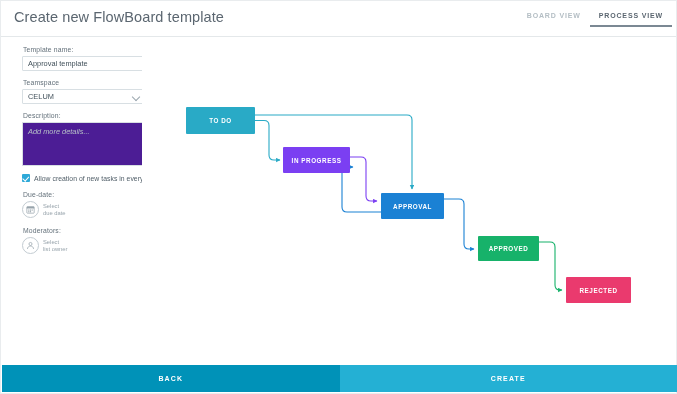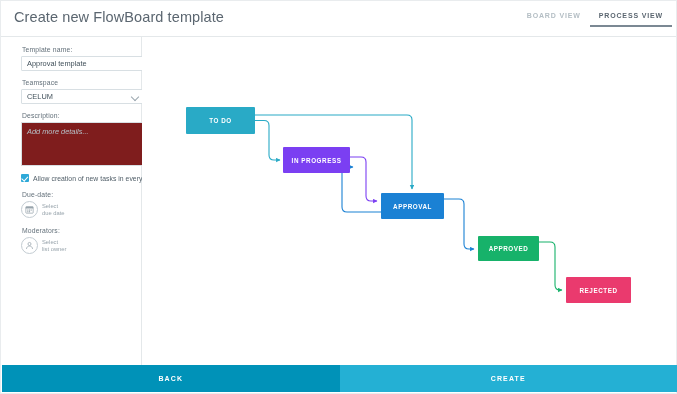--- a/index.html
+++ b/index.html
@@ -30,23 +30,23 @@
   .vtab{
     font-size:7px;letter-spacing:.85px;font-weight:700;
     padding:6px 9px 6px 9px;color:#b4bec4;cursor:pointer;
     border-bottom:2px solid transparent;background:transparent;
     text-transform:uppercase;white-space:nowrap;
   }
   .vtab.active{color:#5b6670;border-bottom-color:#7b8893;}
 
   
   #left-panel{
-    position:absolute;left:1px;top:36px;width:140px;height:330px;
+    position:absolute;left:14px;top:36px;width:140px;height:330px;
     background:#ffffff;border-right:1px solid #e4e8ea;box-sizing:border-box;
-    padding:9px 9px 0 19px;
+    padding:9px 9px 0 7px;
   }
   .field-label{
     font-size:6.8px;color:#63707a;margin:0 0 3px 1px;letter-spacing:.15px;
   }
   .text-input{
     width:122px;height:15px;box-sizing:border-box;
     border:1px solid #d8dfe3;border-radius:1px;background:#fff;
     font-size:7.4px;color:#41505a;padding:0 5px;line-height:14px;
     font-family:inherit;outline:none;
   }
@@ -57,21 +57,21 @@
     font-size:7.4px;color:#41505a;padding:0 14px 0 5px;line-height:14px;
     white-space:nowrap;overflow:hidden;cursor:pointer;
   }
   .chev{
     position:absolute;right:5px;top:5px;width:5px;height:5px;
     border-right:1px solid #9aa6ae;border-bottom:1px solid #9aa6ae;
     transform:rotate(45deg);pointer-events:none;
   }
   .textarea-box{
     width:134px;height:44px;box-sizing:border-box;
-    border:1px solid #d8dfe3;border-radius:1px;background:#7f1d1d;
+    border:1px solid #d8dfe3;border-radius:1px;background:#4c1d95;
     font-size:7.4px;color:#b6c0c7;font-style:italic;padding:4px 5px;
     cursor:text;
   }
   .gap{height:8px;}
 
   #allow-row{display:flex;align-items:center;margin-top:8px;}
   .checkbox{
     width:8px;height:8px;border-radius:1px;background:#2ea9d8;
     position:relative;flex:0 0 auto;cursor:pointer;
   }

